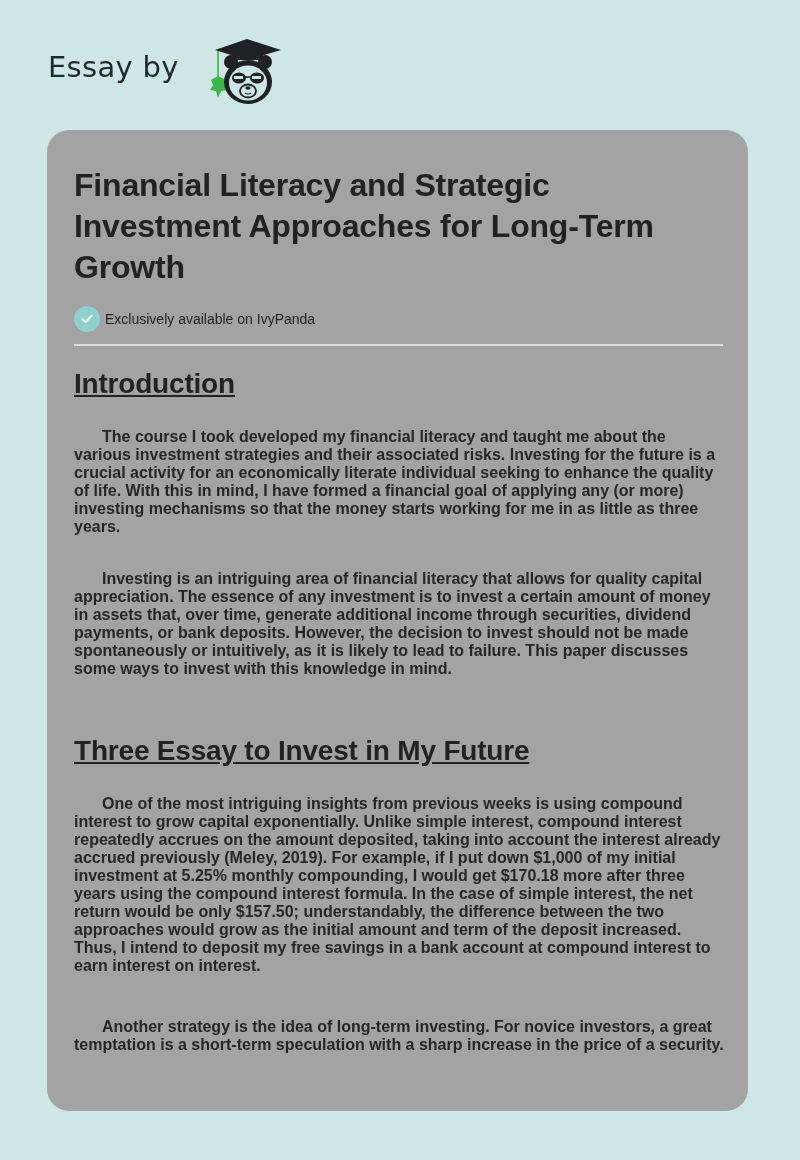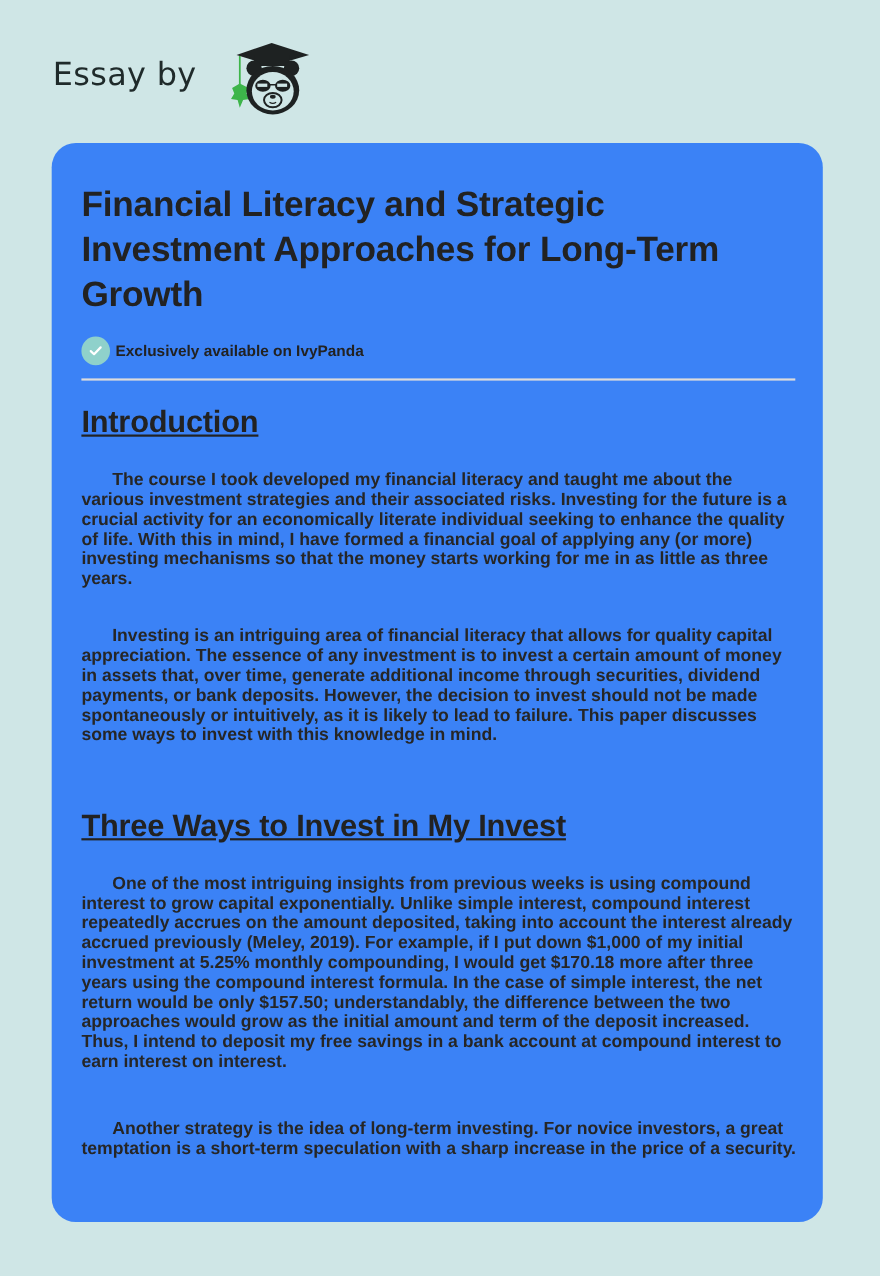--- a/index.html
+++ b/index.html
@@ -52,21 +52,21 @@
     vertical-align: super;
     margin-left: 1px;
   }
 
   .card {
     position: absolute;
     left: 47px;
     top: 130px;
     width: 701px;
     height: 981px;
-    background: #3b82f6;
+    background: #a3a3a3;
     border-radius: 22px;
     overflow: hidden;
   }
   .card-inner {
     position: absolute;
     left: 27px;
     top: 0;
     width: 650px;
   }
   .title {
@@ -93,21 +93,21 @@
     height: 26px;
     border-radius: 50%;
     background: #8fd1cb;
     display: flex;
     align-items: center;
     justify-content: center;
     margin-right: 5px;
   }
   .exclusive-text {
     font-size: 14px;
-    font-weight: bold;
+    font-weight: normal;
     color: #222;
   }
   .divider {
     position: absolute;
     left: 0;
     top: 214px;
     width: 649px;
     height: 2px;
     background: #dcdcdc;
   }
@@ -181,19 +181,19 @@
     </div>
 
     <div class="divider"></div>
 
     <h2 class="h2" style="top:238px;">Introduction</h2>
 
     <p class="para" style="top:298px;">The course I took developed my financial literacy and taught me about the various investment strategies and their associated risks. Investing for the future is a crucial activity for an economically literate individual seeking to enhance the quality of life. With this in mind, I have formed a financial goal of applying any (or more) investing mechanisms so that the money starts working for me in as little as three years.</p>
 
     <p class="para" style="top:440px;">Investing is an intriguing area of financial literacy that allows for quality capital appreciation. The essence of any investment is to invest a certain amount of money in assets that, over time, generate additional income through securities, dividend payments, or bank deposits. However, the decision to invest should not be made spontaneously or intuitively, as it is likely to lead to failure. This paper discusses some ways to invest with this knowledge in mind.</p>
 
-    <h2 class="h2" style="top:605px;">Three Ways to Invest in My Invest</h2>
+    <h2 class="h2" style="top:605px;">Three Essay to Invest in My Future</h2>
 
     <p class="para" style="top:665px;">One of the most intriguing insights from previous weeks is using compound interest to grow capital exponentially. Unlike simple interest, compound interest repeatedly accrues on the amount deposited, taking into account the interest already accrued previously (Meley, 2019). For example, if I put down $1,000 of my initial investment at 5.25% monthly compounding, I would get $170.18 more after three years using the compound interest formula. In the case of simple interest, the net return would be only $157.50; understandably, the difference between the two approaches would grow as the initial amount and term of the deposit increased. Thus, I intend to deposit my free savings in a bank account at compound interest to earn interest on interest.</p>
 
     <p class="para" style="top:888px;">Another strategy is the idea of long-term investing. For novice investors, a great temptation is a short-term speculation with a sharp increase in the price of a security.</p>
   </div>
 </div>
 
 </body></html>

